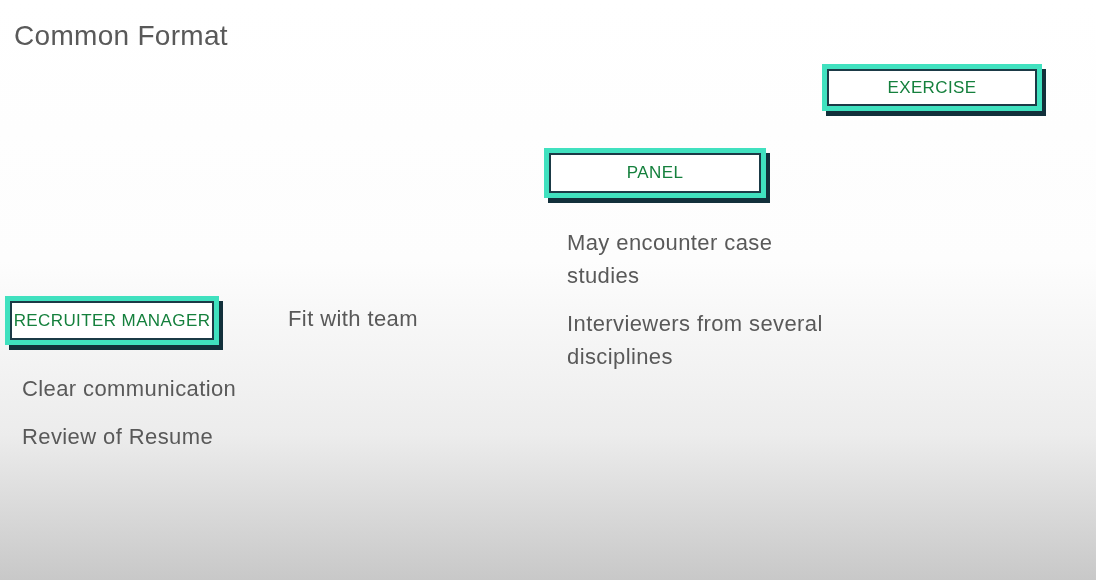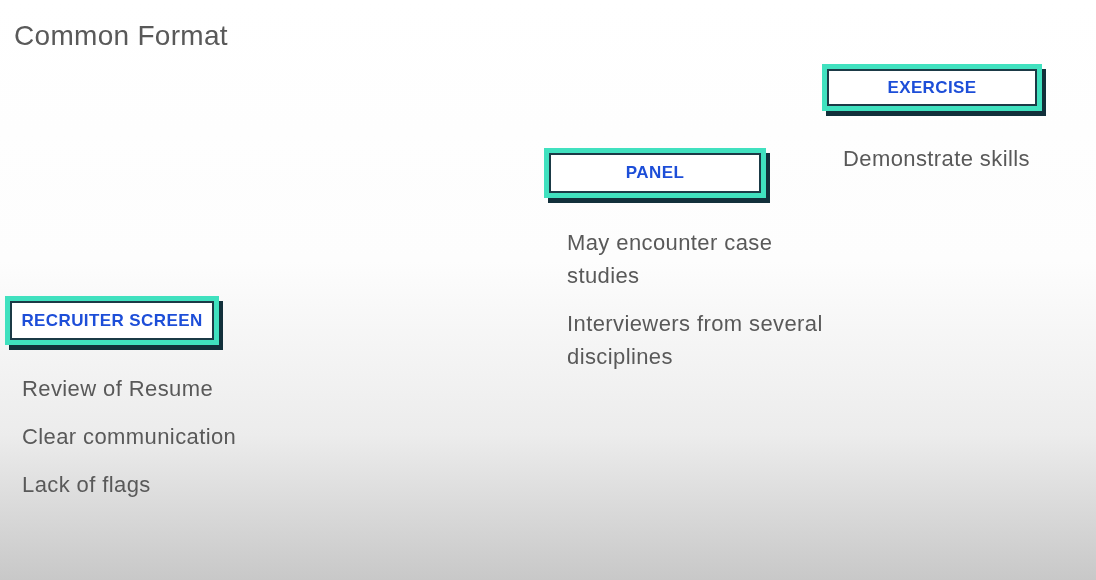--- a/index.html
+++ b/index.html
@@ -32,23 +32,22 @@
     box-sizing: border-box;
     width: 100%;
     height: 100%;
     border: 2px solid #1b3a46;
     background: #ffffff;
     display: flex;
     align-items: center;
     justify-content: center;
     font-size: 17px;
     letter-spacing: 0.4px;
-    color: #1d4ed8;
+    color: #15803d;
     white-space: nowrap;
-    font-weight: bold;
   }
   .points {
     position: absolute;
     font-size: 22px;
     letter-spacing: 0.4px;
     line-height: 33px;
     color: #595959;
   }
   .points p {
     margin: 0 0 15px 0;
@@ -56,41 +55,38 @@
   }
 </style>
 </head>
 <body>
 
 <div id="slide">
 
   <div class="slide-title">Common Format</div>
 
   <div class="stage-box" style="left:5px; top:296px; width:214px; height:49px;">
-    <div class="stage-box-inner">RECRUITER SCREEN</div>
+    <div class="stage-box-inner">RECRUITER MANAGER</div>
   </div>
   <div class="points" style="left:22px; top:372px; width:250px;">
+    <p>Clear communication</p>
     <p>Review of Resume</p>
-    <p>Clear communication</p>
-    <p>Lack of flags</p>
   </div>
 
   <div class="points" style="left:288px; top:302px; width:240px;">
+    <p>Fit with team</p>
   </div>
 
   <div class="stage-box" style="left:544px; top:140px; width:222px; height:50px;margin-top:8px;">
     <div class="stage-box-inner">PANEL</div>
   </div>
   <div class="points" style="left:567px; top:226px; width:300px;">
     <p>May encounter case
 studies</p>
     <p>Interviewers from several
 disciplines</p>
   </div>
 
   <div class="stage-box" style="left:822px; top:64px; width:220px; height:47px;">
     <div class="stage-box-inner">EXERCISE</div>
   </div>
-  <div class="points" style="left:843px; top:142px; width:240px;">
-    <p>Demonstrate skills</p>
-  </div>
 
 </div>
 
 </body></html>

